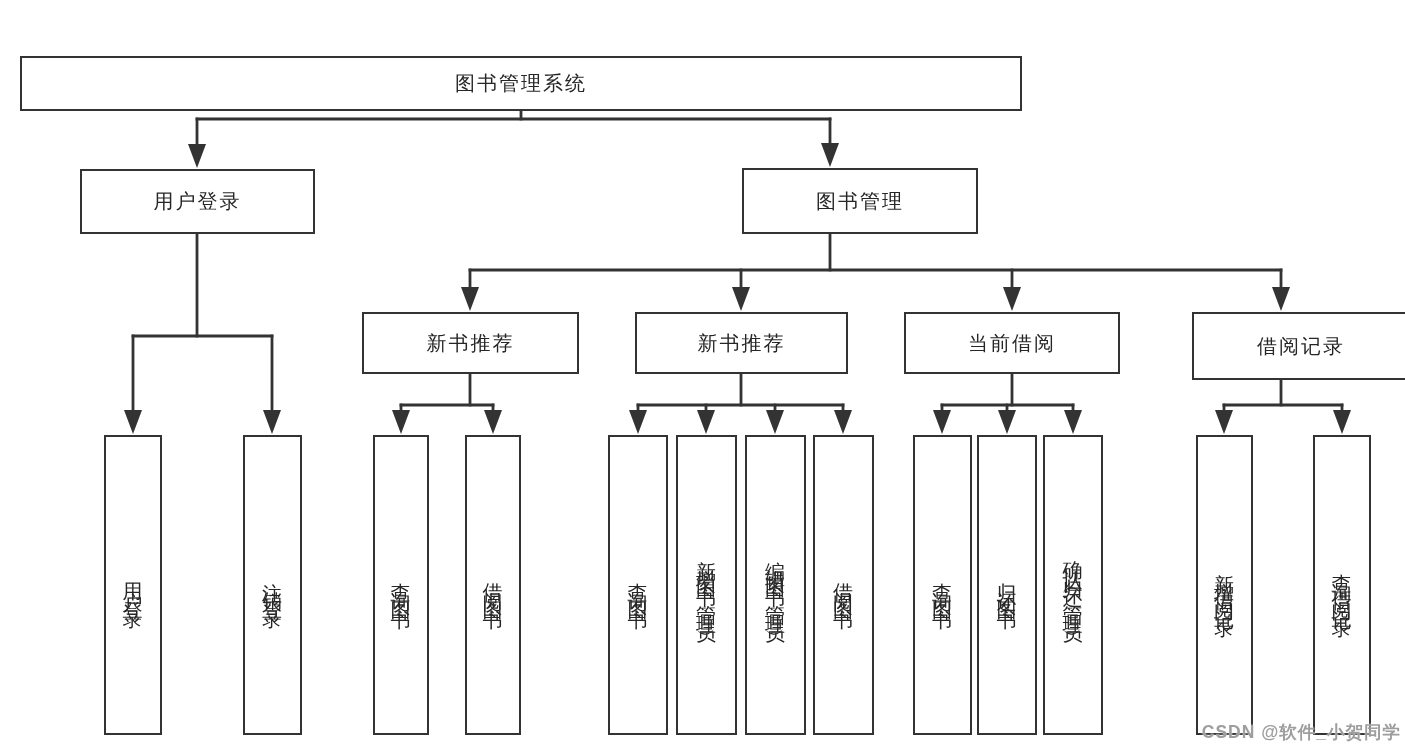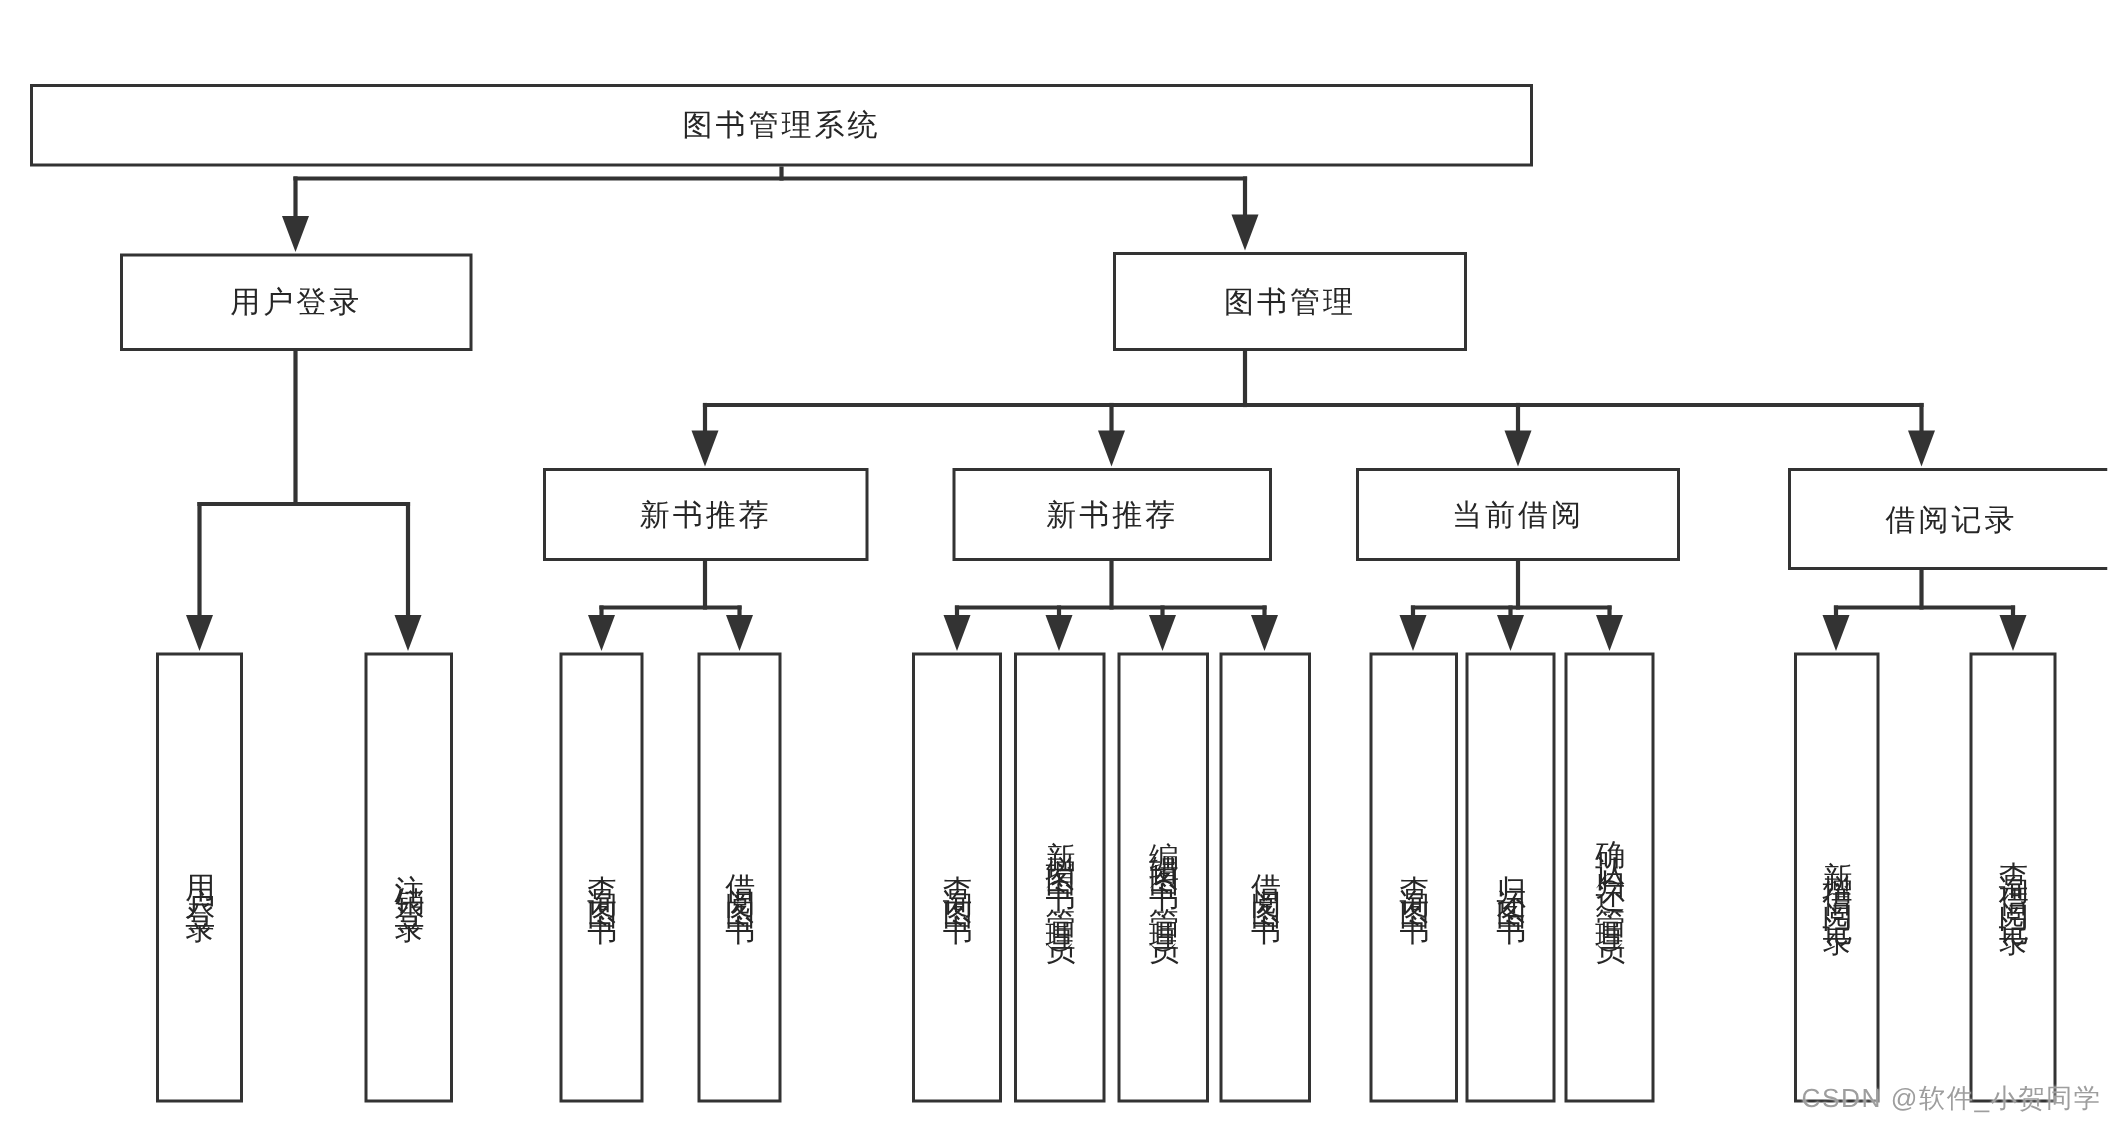--- a/index.html
+++ b/index.html
@@ -58,20 +58,21 @@
   .watermark {
     position: absolute;
     top: 720px;
     right: 4px;
     font-size: 17.5px;
     color: #9e9e9e;
     letter-spacing: 1px;
     z-index: 3;
     text-shadow: 0 0 2px #ffffff;
     white-space: nowrap;
+    font-weight: bold;
   }
 </style>
 </head>
 <body>
 
 <div class="canvas">
 
   <svg class="wires" viewBox="0 0 1405 747" xmlns="http://www.w3.org/2000/svg">
       <line x1="521" y1="67" x2="521" y2="119" stroke="#333333" stroke-width="2.8" stroke-linecap="square"></line>
       <line x1="197" y1="234" x2="197" y2="336" stroke="#333333" stroke-width="2.8" stroke-linecap="square"></line>

